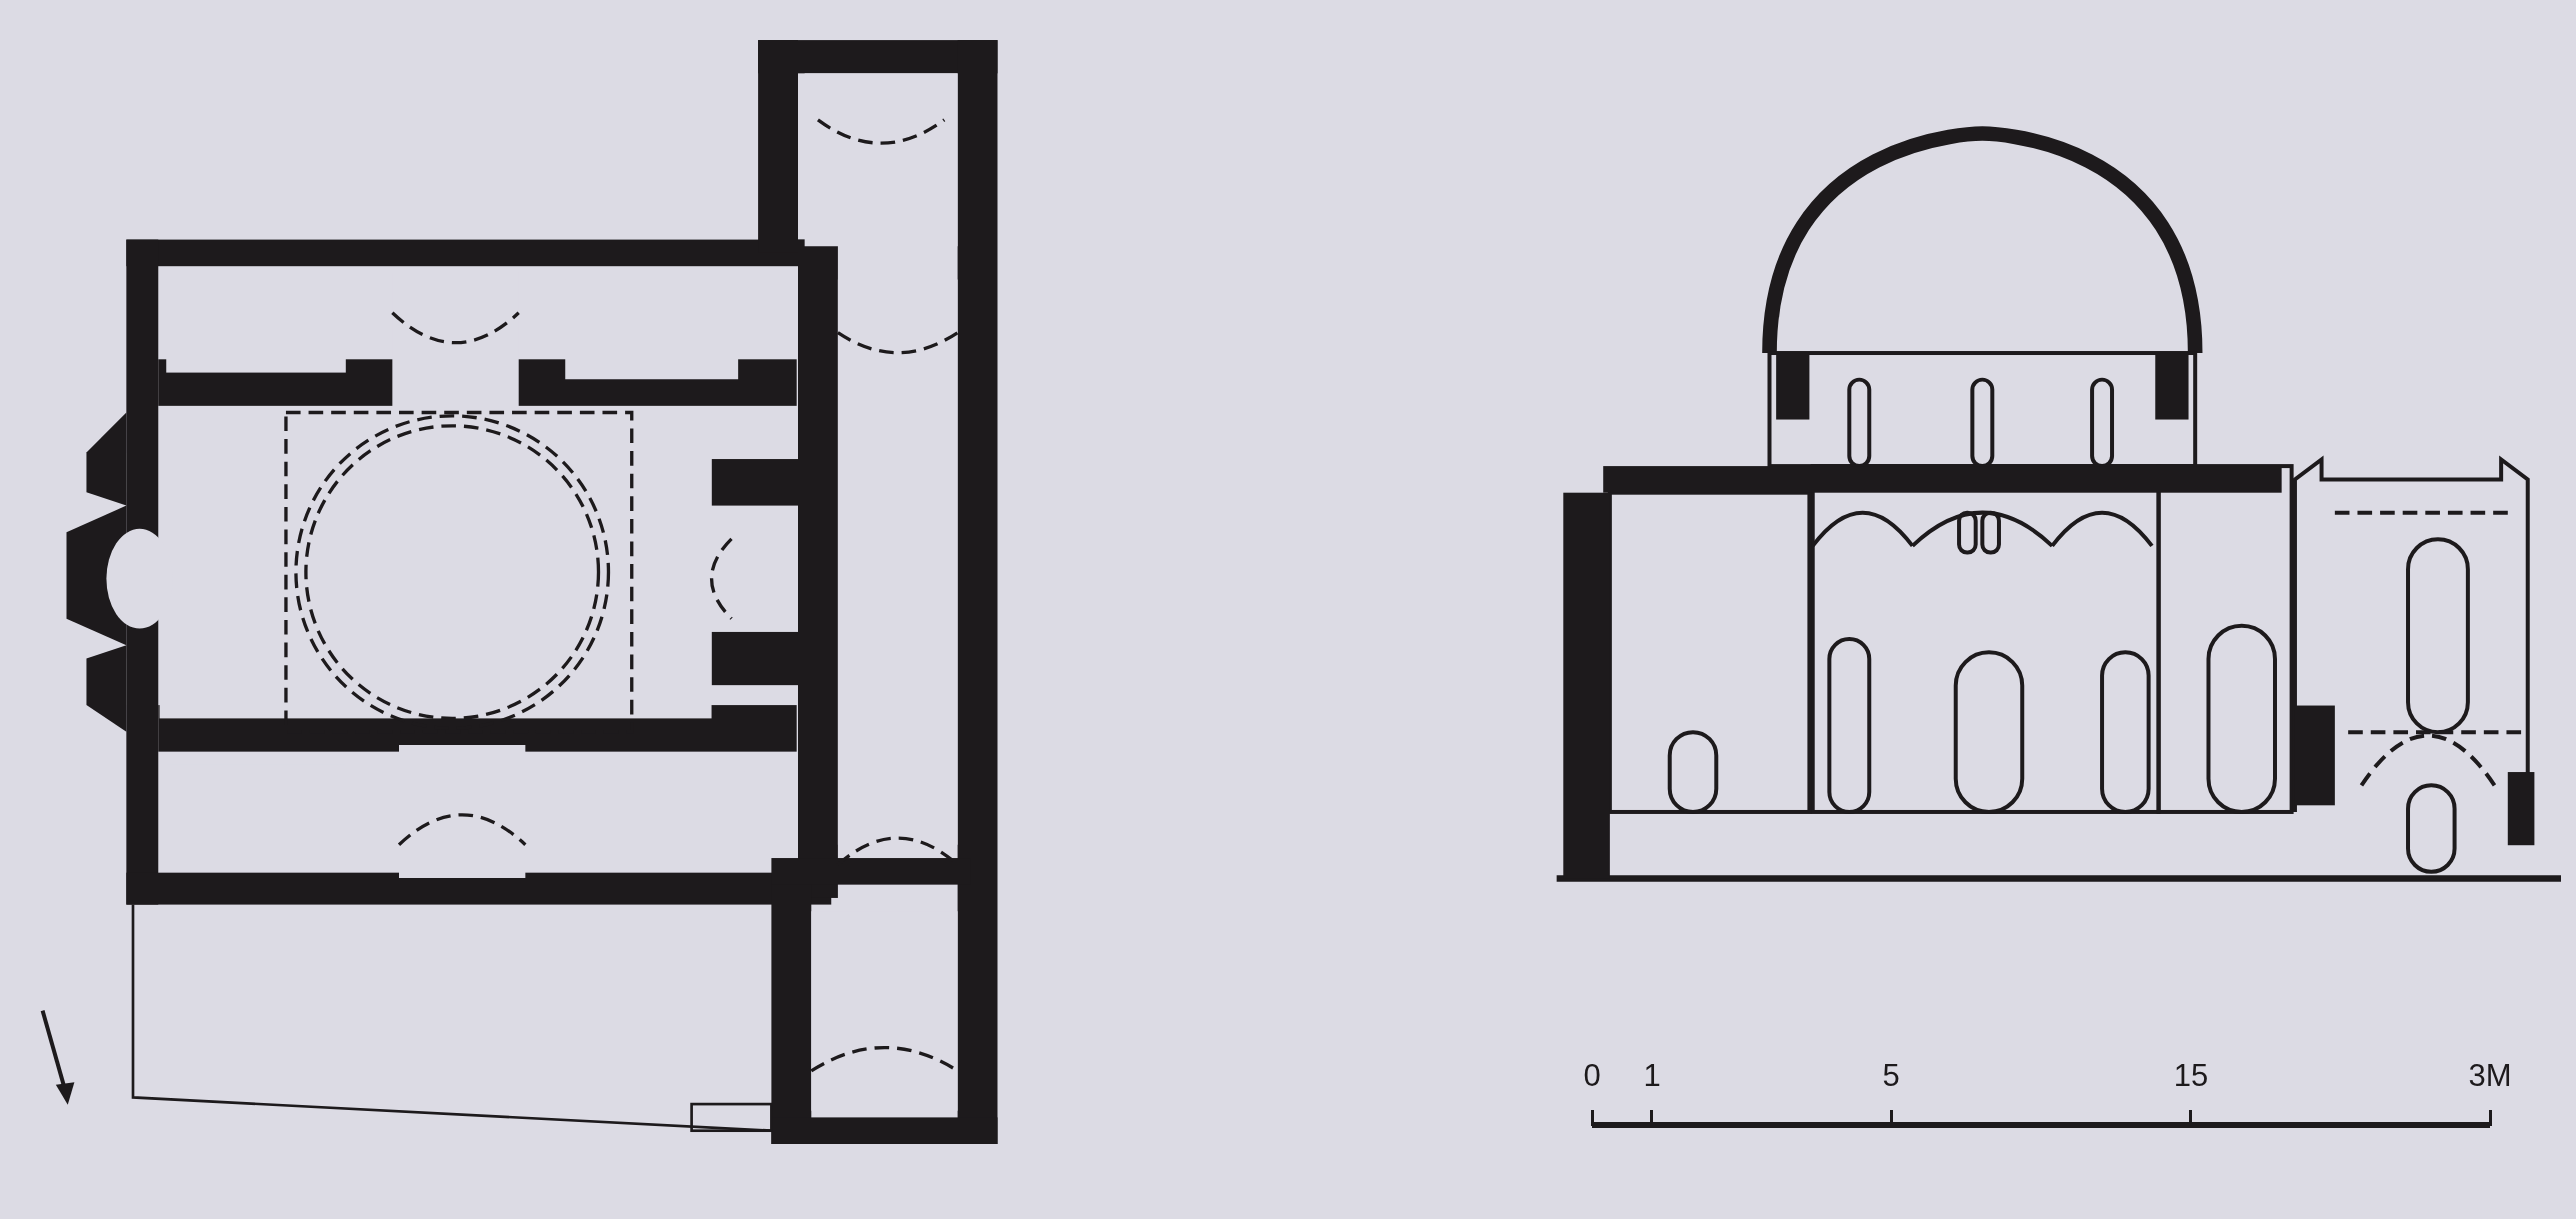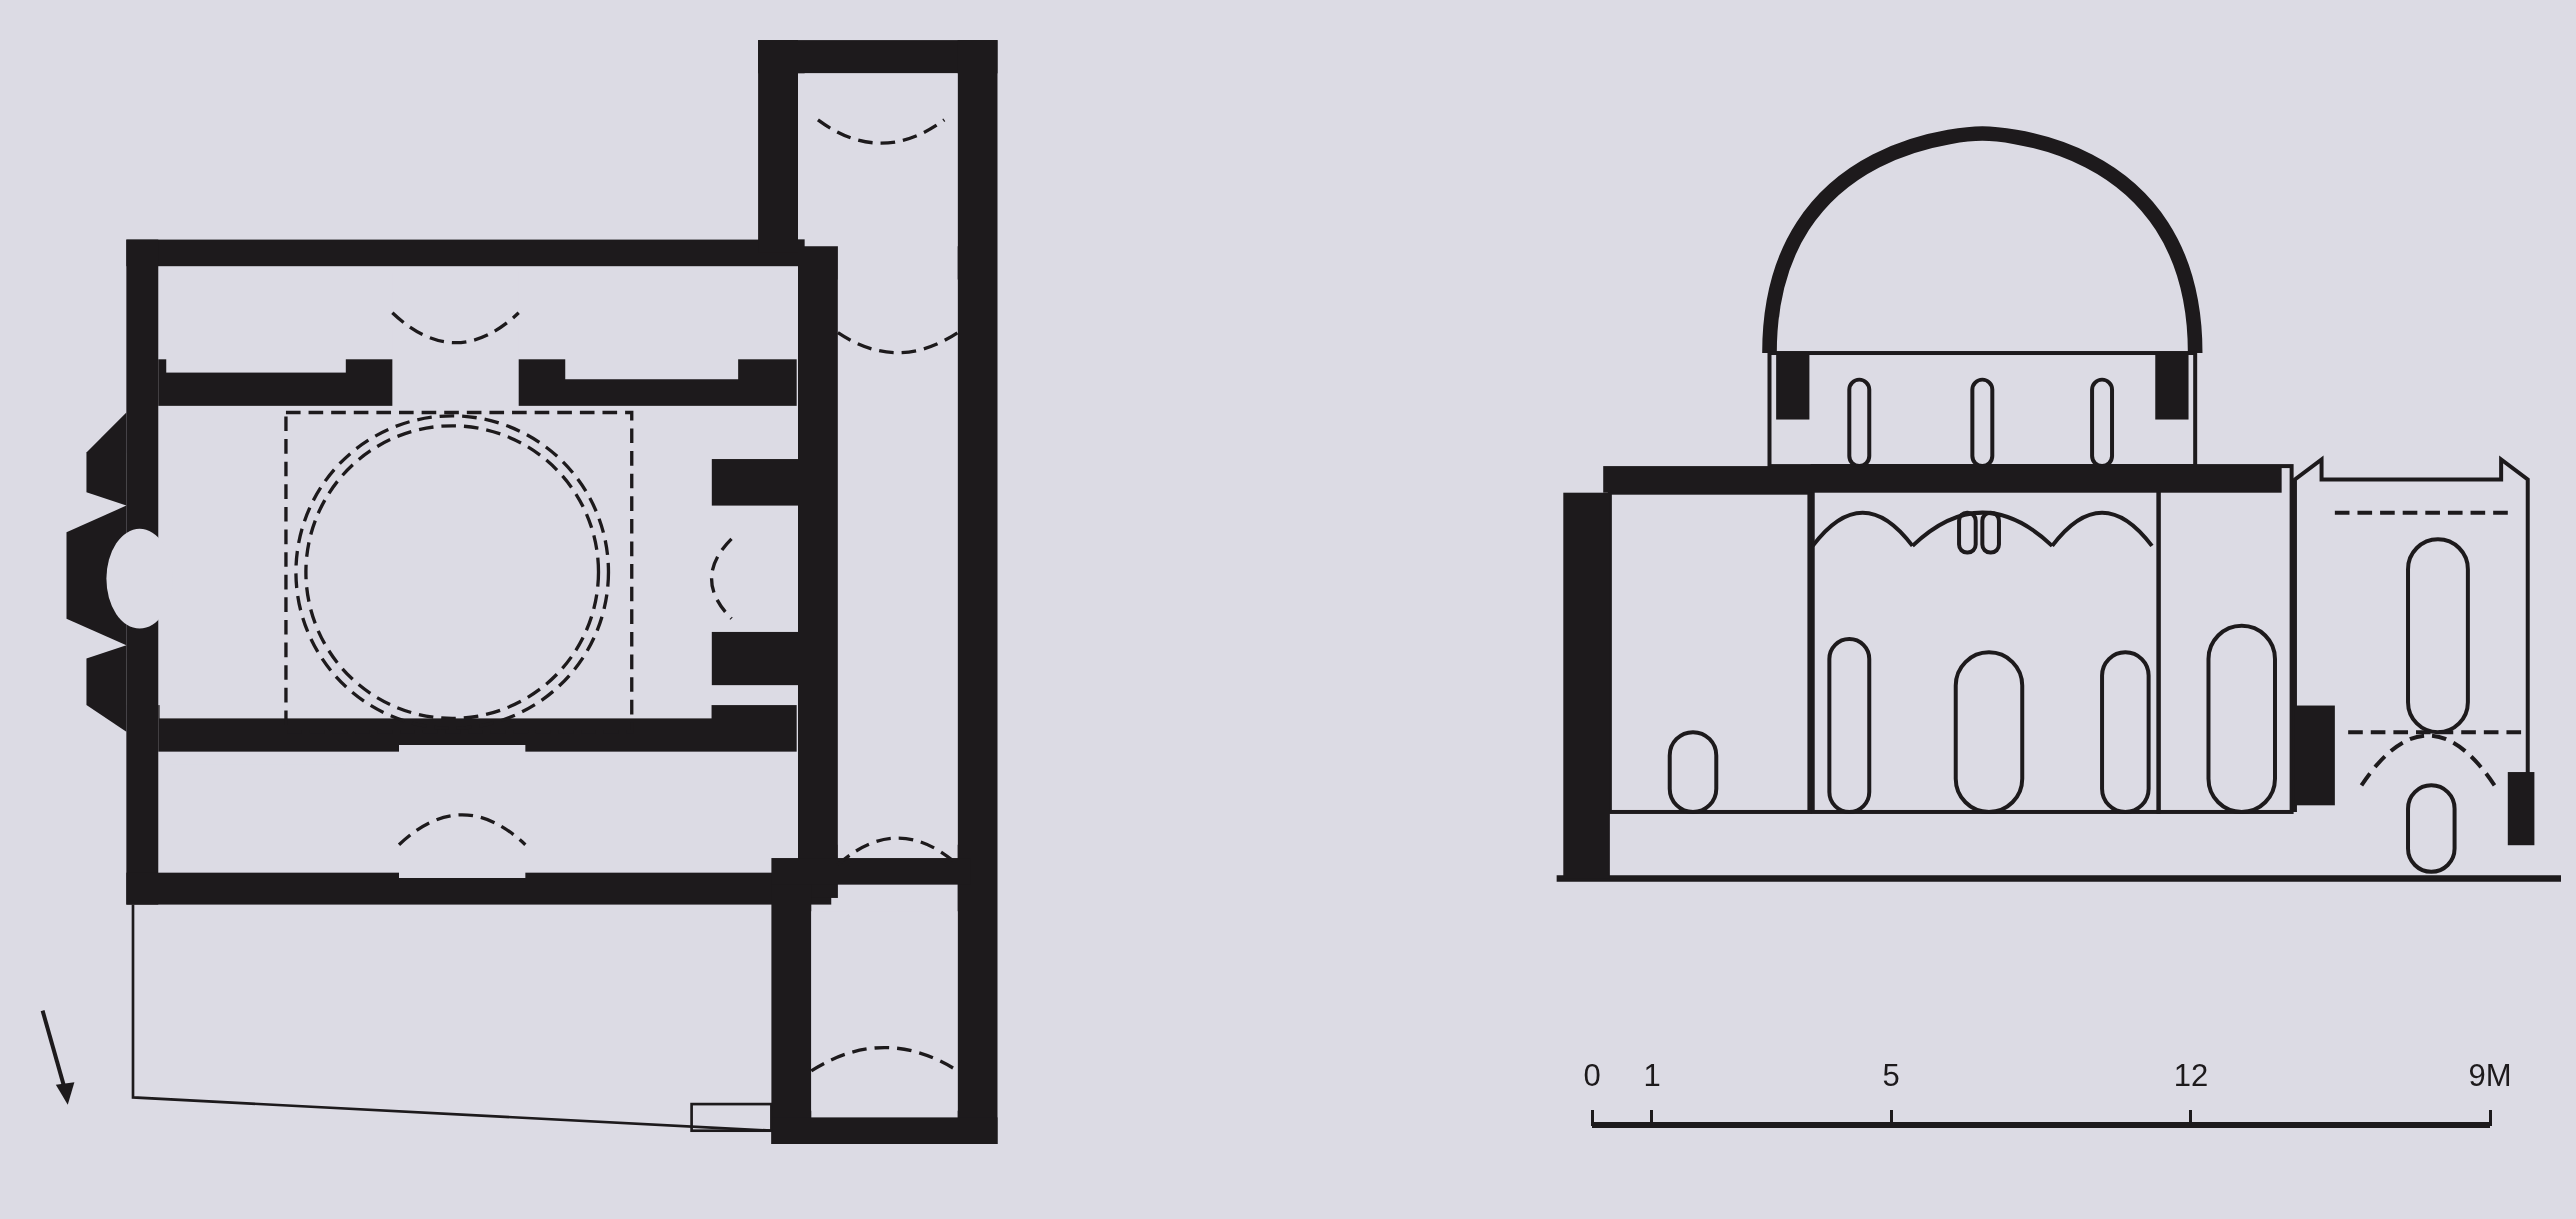--- a/index.html
+++ b/index.html
@@ -141,22 +141,22 @@
       <rect x="340" y="350" width="50" height="100"></rect>
       <rect x="910" y="350" width="50" height="100"></rect>
     </g>
   </svg>
 </div>
 
 <div class="panel" id="scale">
   <span class="scale-label" style="left:16px">0</span>
   <span class="scale-label" style="left:76px">1</span>
   <span class="scale-label" style="left:315px">5</span>
-  <span class="scale-label" style="left:615px">12</span>
-  <span class="scale-label" style="left:914px">9M</span>
+  <span class="scale-label" style="left:615px">15</span>
+  <span class="scale-label" style="left:914px">3M</span>
   <div class="scale-bar"></div>
   <div class="tick" style="left:14.6px"></div>
   <div class="tick" style="left:74px"></div>
   <div class="tick" style="left:314px"></div>
   <div class="tick" style="left:613px"></div>
   <div class="tick" style="left:913px"></div>
 </div>
 
 
 </body></html>

